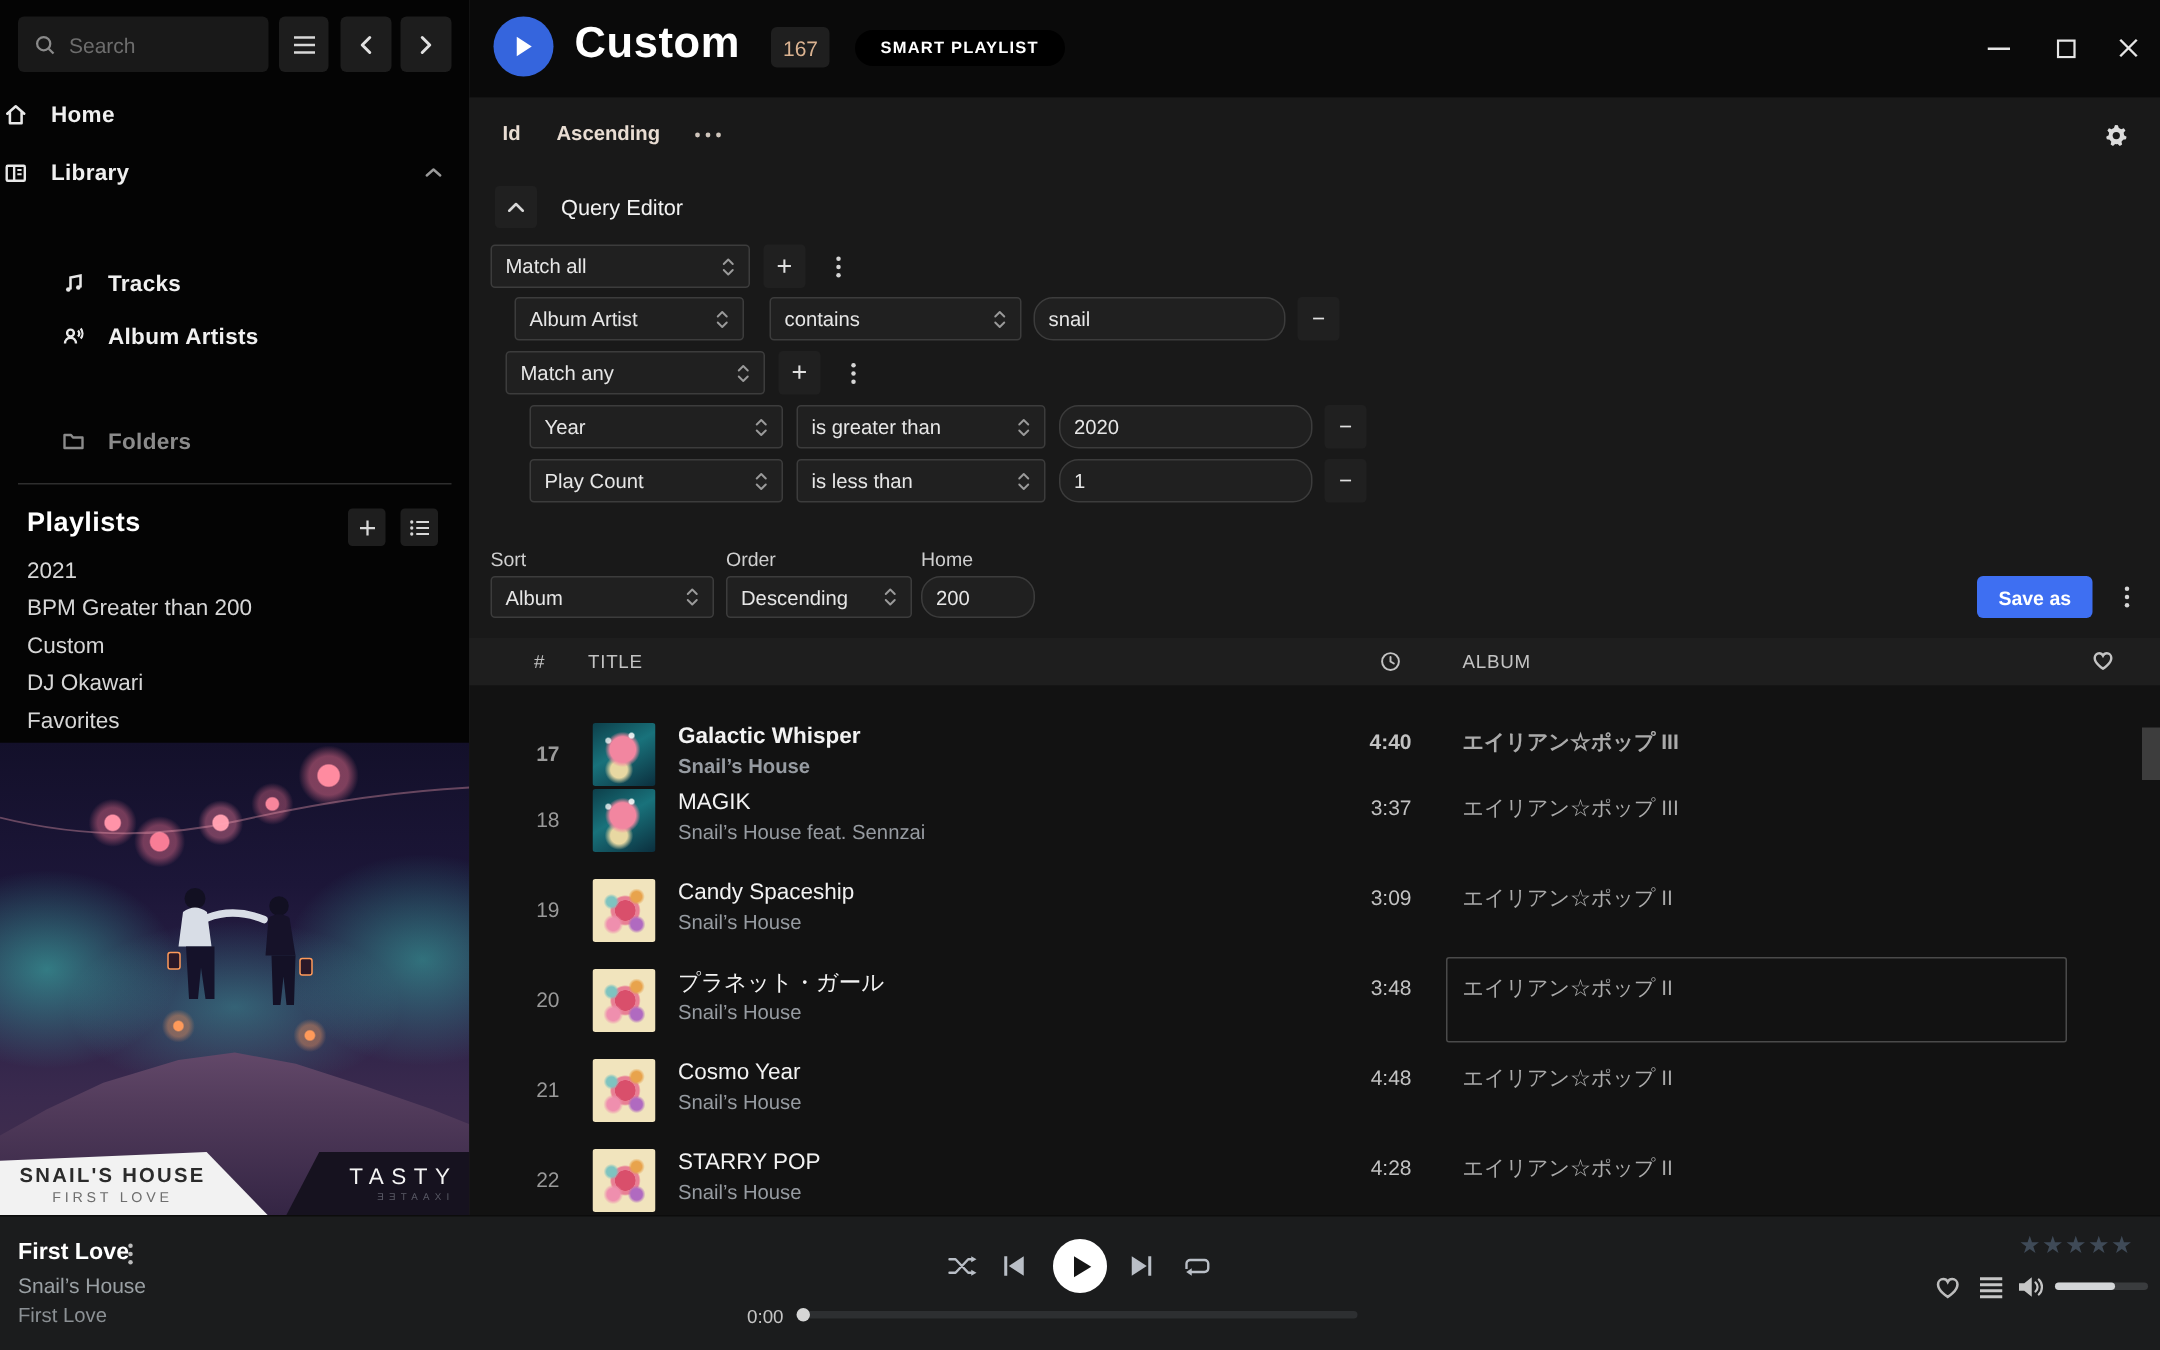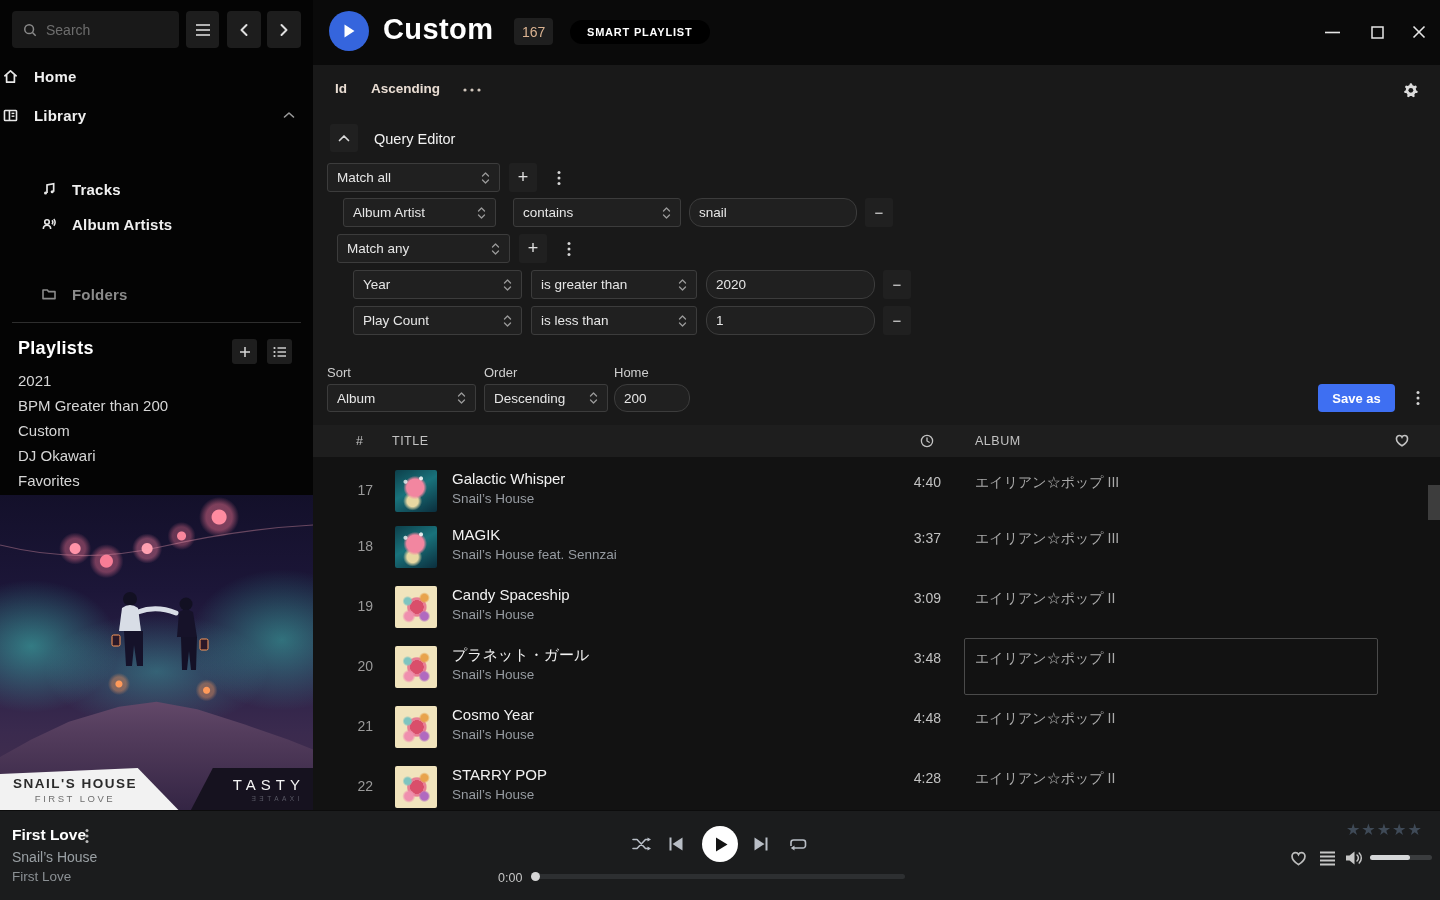--- a/index.html
+++ b/index.html
@@ -398,21 +398,21 @@
           <circle cx="8" cy="8" r="6.4" fill="none" stroke="#c3c3c3" stroke-width="1.3"></circle>
           <path d="M8 4.5 V8 L10.5 9.5" fill="none" stroke="#c3c3c3" stroke-width="1.3" stroke-linecap="round"></path>
         </svg>
       <span style="left:662px;">ALBUM</span>
       <svg class="ic" style="position:absolute;left:1082px;top:9px;cursor:pointer;" width="14" height="13" viewBox="0 0 24 22">
           <path d="M12 20 C12 20 2.5 14.2 2.5 7.8 C2.5 4.6 5 2.5 7.6 2.5 C9.5 2.5 11.2 3.6 12 5.2 C12.8 3.6 14.5 2.5 16.4 2.5 C19 2.5 21.5 4.6 21.5 7.8 C21.5 14.2 12 20 12 20 Z" fill="none" stroke="#c3c3c3" stroke-width="1.6"></path>
         </svg>
     </div>
 
     <div class="tracks">
-      <div class="trow" style="top:4px;">
+      <div class="trow" style="top:16px;font-weight:bold;">
         <span class="tnum">17</span>
         <div class="thumb art-ap3"></div>
         <div class="ttitle">Galactic Whisper</div>
         <div class="tartist">Snail’s House</div>
         <span class="tdur">4:40</span>
         <span class="talbum">エイリアン☆ポップ III</span>
       </div>
       <div class="trow" style="top:60px;">
         <span class="tnum">18</span>
         <div class="thumb art-ap3"></div>

